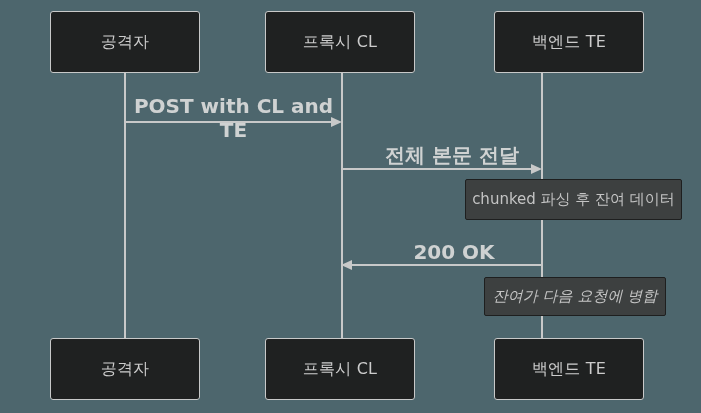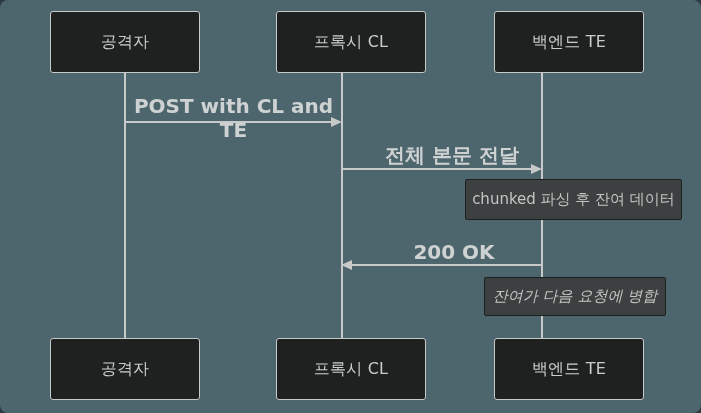--- a/index.html
+++ b/index.html
@@ -13,37 +13,36 @@
     --note-border:#1e1f1f;
     --note-text:#c4c4c4;
   }
   html,body{margin:0;padding:0;}
   body{background:#2a3a3f;font-family:"DejaVu Sans","Liberation Sans",sans-serif;}
   .stage{
     position:relative;
     width:701px;height:413px;
     background:var(--bg);
     overflow:hidden;
-    border-radius:8px;
   }
   .actor{
     position:absolute;
     width:150px;height:62px;
     background:var(--actor-fill);
     border:1.5px solid var(--actor-border);
     border-radius:3px;
     box-sizing:border-box;
     display:flex;align-items:center;justify-content:center;
   }
   .actor-label{
     color:var(--actor-text);
     font-size:16px;
     letter-spacing:0.2px;
   }
-  .a1{left:50px;}  .a2{left:276px;}  .a3{left:494px;}
+  .a1{left:50px;}  .a2{left:265px;}  .a3{left:494px;}
   .top{top:11px;}  .bottom{top:338px;}
   .lifeline{
     position:absolute;
     width:2px;top:73px;height:265px;
     background:var(--line);
   }
   .l1{left:124px;} .l2{left:341px;} .l3{left:541px;}
   .msg-label{
     position:absolute;
     color:var(--message-text);

